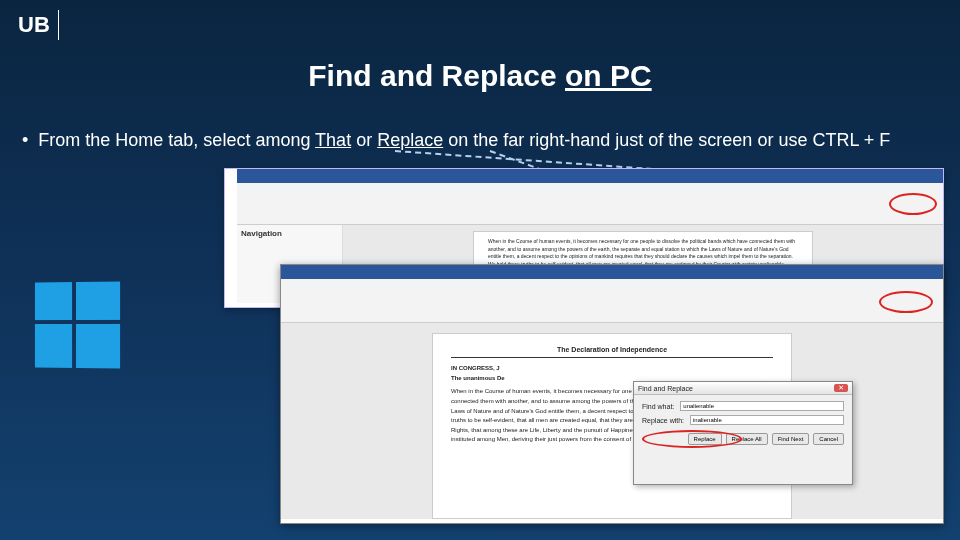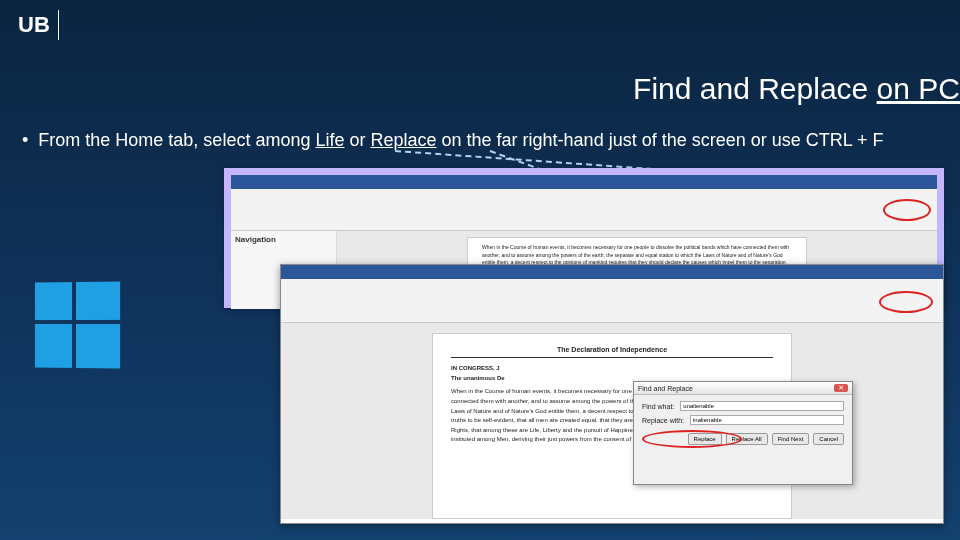--- a/index.html
+++ b/index.html
@@ -32,26 +32,26 @@
   }
   .ub-text {
     display: flex;
     flex-direction: column;
     line-height: 1.1;
   }
   .ub-top { font-size: 10px; }
   .ub-bottom { font-size: 14px; font-weight: 600; }
   .title {
     position: absolute;
-    top: 72px;
+    top: 59px;
     left: 0;
     width: 100%;
-    text-align: right;
+    text-align: center;
     font-size: 30px;
-    font-weight: normal;
+    font-weight: bold;
     color: #fff;
   }
   .title .underline { text-decoration: underline; }
   .bullet {
     position: absolute;
     top: 128px;
     left: 22px;
     right: 20px;
     color: #fff;
     font-size: 18px;
@@ -75,22 +75,23 @@
   }
   .windows-logo div { background: #1fa0e4; }
   
   .word-bg {
     position: absolute;
     top: 168px;
     left: 224px;
     width: 720px;
     height: 140px;
     background: #fff;
-    border: 7px solid #c4b5fd;
+    border: 1px solid #c4b5fd;
     box-shadow: 0 2px 6px rgba(0,0,0,0.3);
+    padding-left: 12px;
   }
   .word-titlebar {
     height: 14px;
     background: #2b579a;
   }
   .word-ribbon {
     height: 42px;
     background: #f3f3f3;
     border-bottom: 1px solid #ccc;
     position: relative;
@@ -239,21 +240,21 @@
 </div>
 
 <div class="title">
   <span>Find and Replace </span><span class="underline">on PC</span>
 </div>
 
 <div class="bullet">
   <div class="bullet-row">
     <div class="bullet-mark">•</div>
     <div>
-      <span>From the Home tab, select among </span><span class="u">Life</span><span> or </span><span class="u">Replace</span><span> on the far right-hand just of the screen or use </span><span class="b">CTRL + F</span>
+      <span>From the Home tab, select among </span><span class="u">That</span><span> or </span><span class="u">Replace</span><span> on the far right-hand just of the screen or use </span><span class="b">CTRL + F</span>
     </div>
   </div>
 </div>
 
 <div class="windows-logo">
   <div></div>
     <div></div>
     <div></div>
     <div></div>
 </div>

